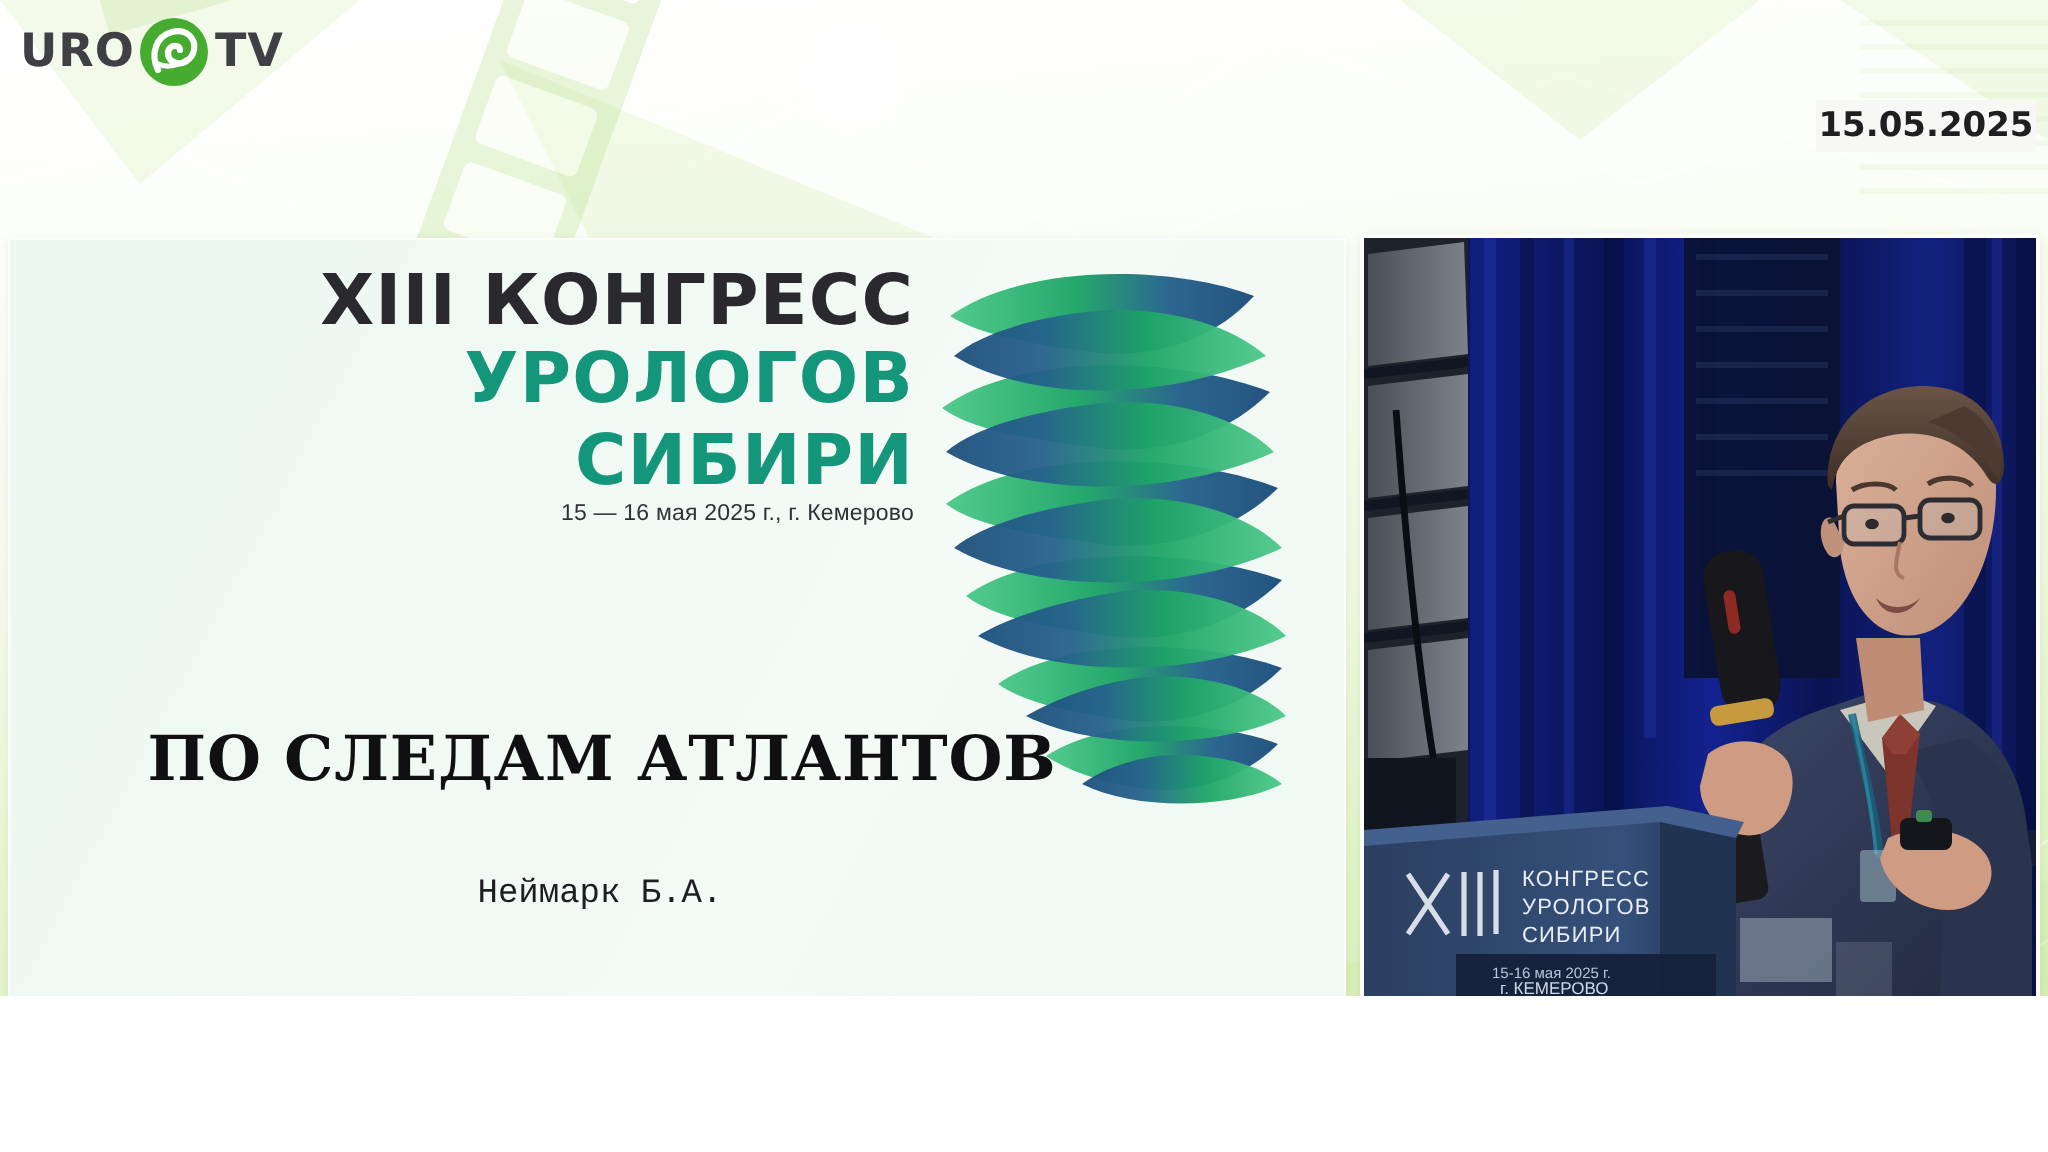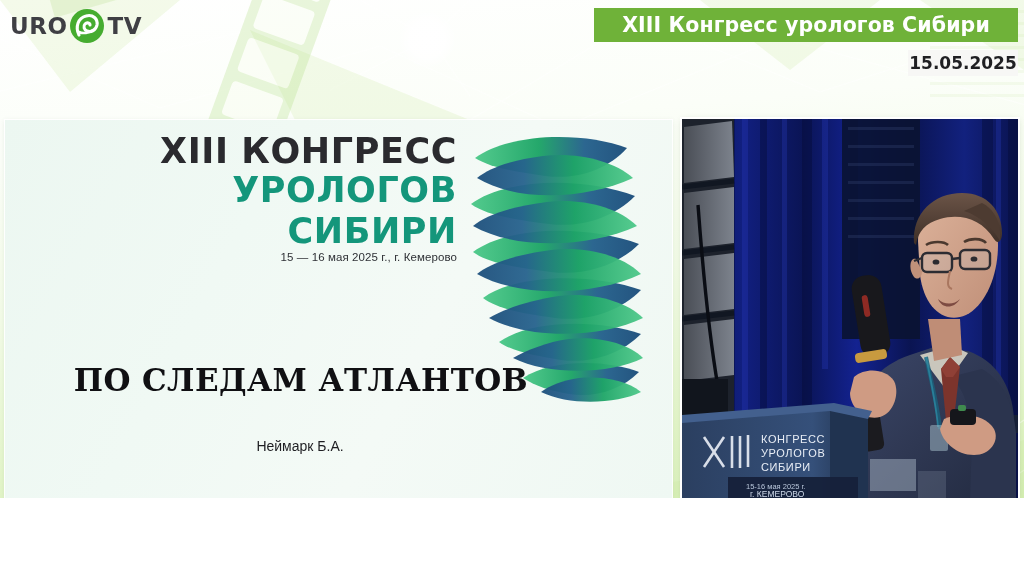--- a/index.html
+++ b/index.html
@@ -147,22 +147,22 @@
     font-size: 31px;
     letter-spacing: .4px;
     color: #101013;
     white-space: nowrap;
   }
   #slide-author {
     position: absolute;
     left: 0; top: 318px;
     width: 590px;
     text-align: center;
-    font-family: Liberation Sans, sans-serif;
-    font-size: 14px;
+    font-family: Liberation Mono, monospace;
+    font-size: 17px;
     color: #1e1e22;
   }
   #slide-logo-helix {
     position: absolute;
     left: 452px; top: 6px;
   }
 
   
   #video {
     position: absolute;
@@ -248,23 +248,20 @@
   <div id="logo" class="nosel">
     <span class="logo-word">URO</span>
     <svg class="logo-mark" width="36" height="36" viewBox="0 0 36 36" aria-hidden="true">
       <circle cx="18" cy="18" r="17" fill="#46ac30"></circle>
       <path d="M10 27 C6 19 9 10 17 8 c7-2 12 3 11 9 -1 5-6 8-10 6 -3-1-4-5-2-7 2-2 5-1 5 1" fill="none" stroke="#ffffff" stroke-width="3.1" stroke-linecap="round"></path>
       <path d="M24 22 c-4 3-10 4-14 2" fill="none" stroke="#ffffff" stroke-width="2.6" stroke-linecap="round"></path>
     </svg>
     <span class="logo-word">TV</span>
   </div>
 
-  <div id="header-bar" class="nosel">
-    <span id="header-title">XIII Конгресс урологов Сибири</span>
-  </div>
   <div id="date-badge" class="nosel">
     <span id="date-text">15.05.2025</span>
   </div>
 
   <div id="slide">
 
     <svg id="slide-logo-helix" width="200" height="290" viewBox="0 0 200 290" aria-hidden="true">
       <defs>
         <linearGradient id="helixA" x1="0" y1="0" x2="1" y2="0">
           <stop offset="0" stop-color="#4ec98a"></stop>

